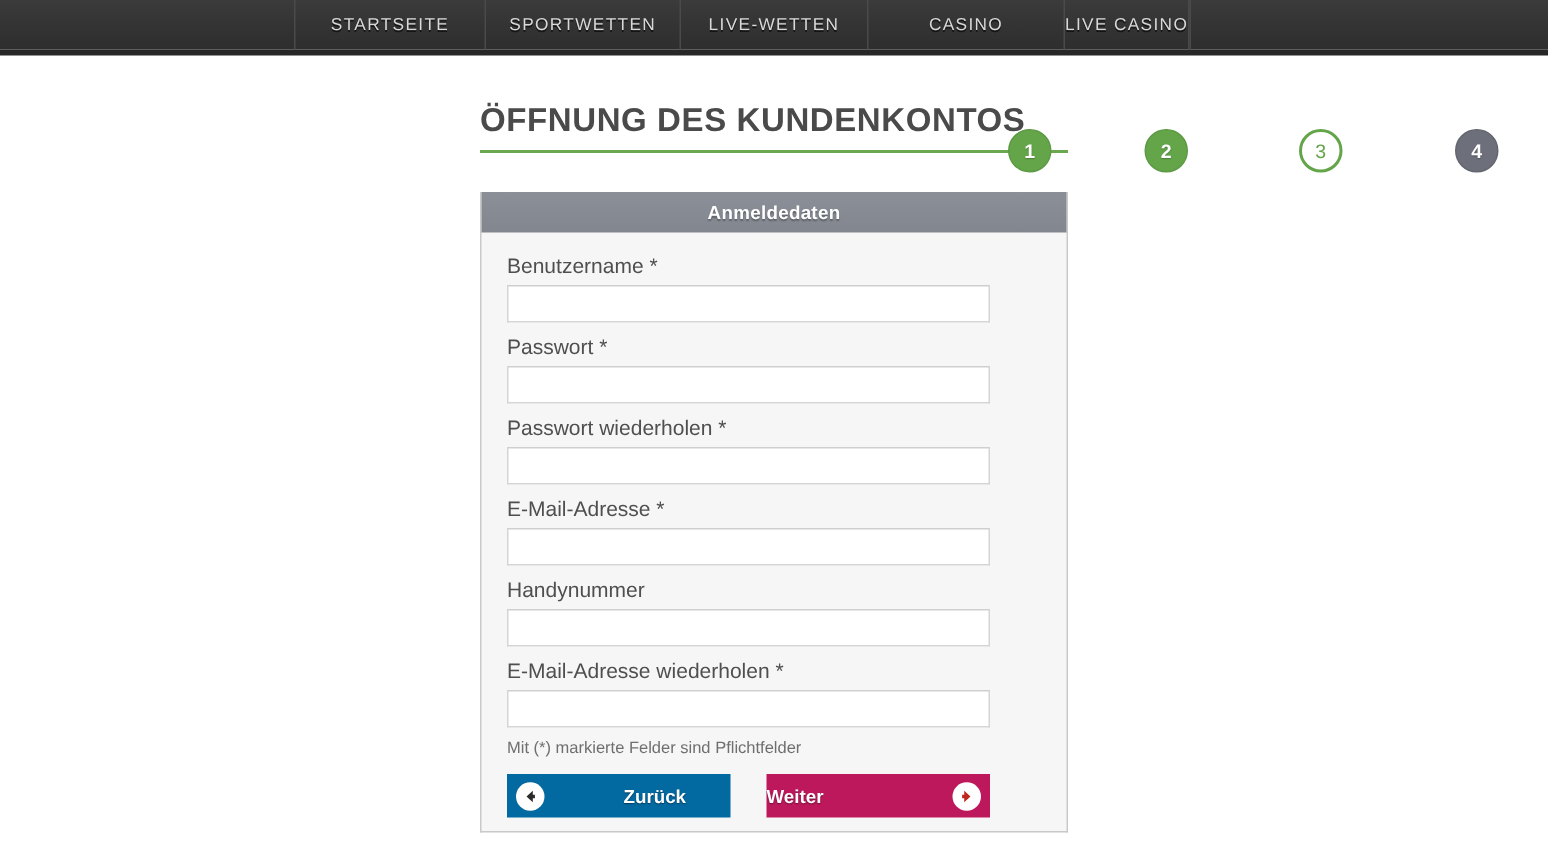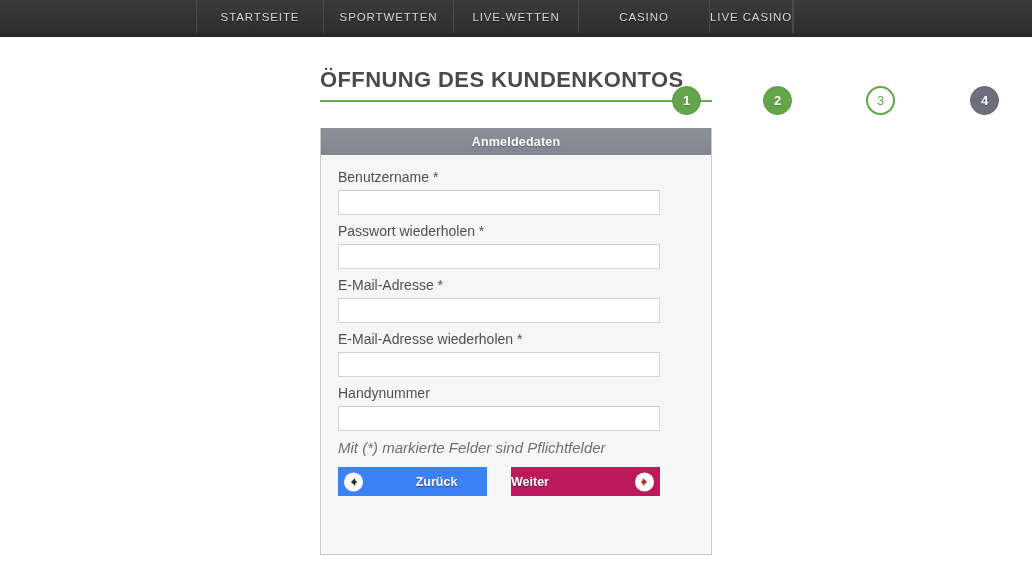--- a/index.html
+++ b/index.html
@@ -163,22 +163,21 @@
     background: #ffffff;
     border: 1px solid #d5d5d5;
     border-top-color: #cfcfcf;
     font-family: "Liberation Sans", sans-serif;
     font-size: 13px;
     color: #333;
     padding: 0 6px;
     outline: none;
   }
   .note {
-    font-size: 15px;
-    font-style: italic;
+    font-size: 11px;
     color: #6f6f6f;
     margin-top: 4px;
     margin-bottom: 11px;
   }
 
   
   .buttons {
     display: flex;
     gap: 24px;
   }
@@ -190,21 +189,21 @@
     align-items: center;
     position: relative;
     cursor: pointer;
     font-family: "Liberation Sans", sans-serif;
     font-size: 12.5px;
     font-weight: 700;
     color: #ffffff;
     text-shadow: 0 1px 1px rgba(0,0,0,.45);
     padding: 0;
   }
-  .btn-back { background: #3b82f6; justify-content: center; padding-left: 48px; }
+  .btn-back { background: #0369a1; justify-content: center; padding-left: 48px; }
   .btn-next { background: #be185d; justify-content: flex-start; }
   .btn-label { pointer-events: none; }
   .arrow-circle {
     position: absolute;
     top: 50%;
     transform: translateY(-50%);
     width: 19px;
     height: 19px;
     border-radius: 50%;
     background: #ffffff;
@@ -261,38 +260,42 @@
   <div class="panel-header">
     <span>Anmeldedaten</span>
   </div>
   <div class="panel-body">
 
     <div class="field">
       <div class="field-label">Benutzername *</div>
       <input class="field-input" type="text" value="" style="">
     </div>
 
+    <div class="field">
+      <div class="field-label">Passwort *</div>
+      <input class="field-input" type="password" value="" style="">
+    </div>
 
     <div class="field">
       <div class="field-label">Passwort wiederholen *</div>
       <input class="field-input" type="password" value="" style="">
     </div>
 
     <div class="field">
       <div class="field-label">E-Mail-Adresse *</div>
       <input class="field-input" type="text" value="" style="">
     </div>
 
     <div class="field">
+      <div class="field-label">Handynummer</div>
+      <input class="field-input" type="text" value="" style="">
+    </div>
+
+    <div class="field">
       <div class="field-label">E-Mail-Adresse wiederholen *</div>
-      <input class="field-input" type="text" value="" style="">
-    </div>
-
-    <div class="field">
-      <div class="field-label">Handynummer</div>
       <input class="field-input" type="text" value="" style="">
     </div>
 
     <div class="note">Mit (*) markierte Felder sind Pflichtfelder</div>
 
     <div class="buttons">
       <button class="btn btn-back">
         <span class="arrow-circle left">
           <svg width="11" height="11" viewBox="0 0 11 11" aria-hidden="true">
             <path d="M7.2 1.6 L3.0 5.5 L7.2 9.4 L7.2 6.7 L8.6 6.7 L8.6 4.3 L7.2 4.3 Z" fill="#2b2b2b"></path>

